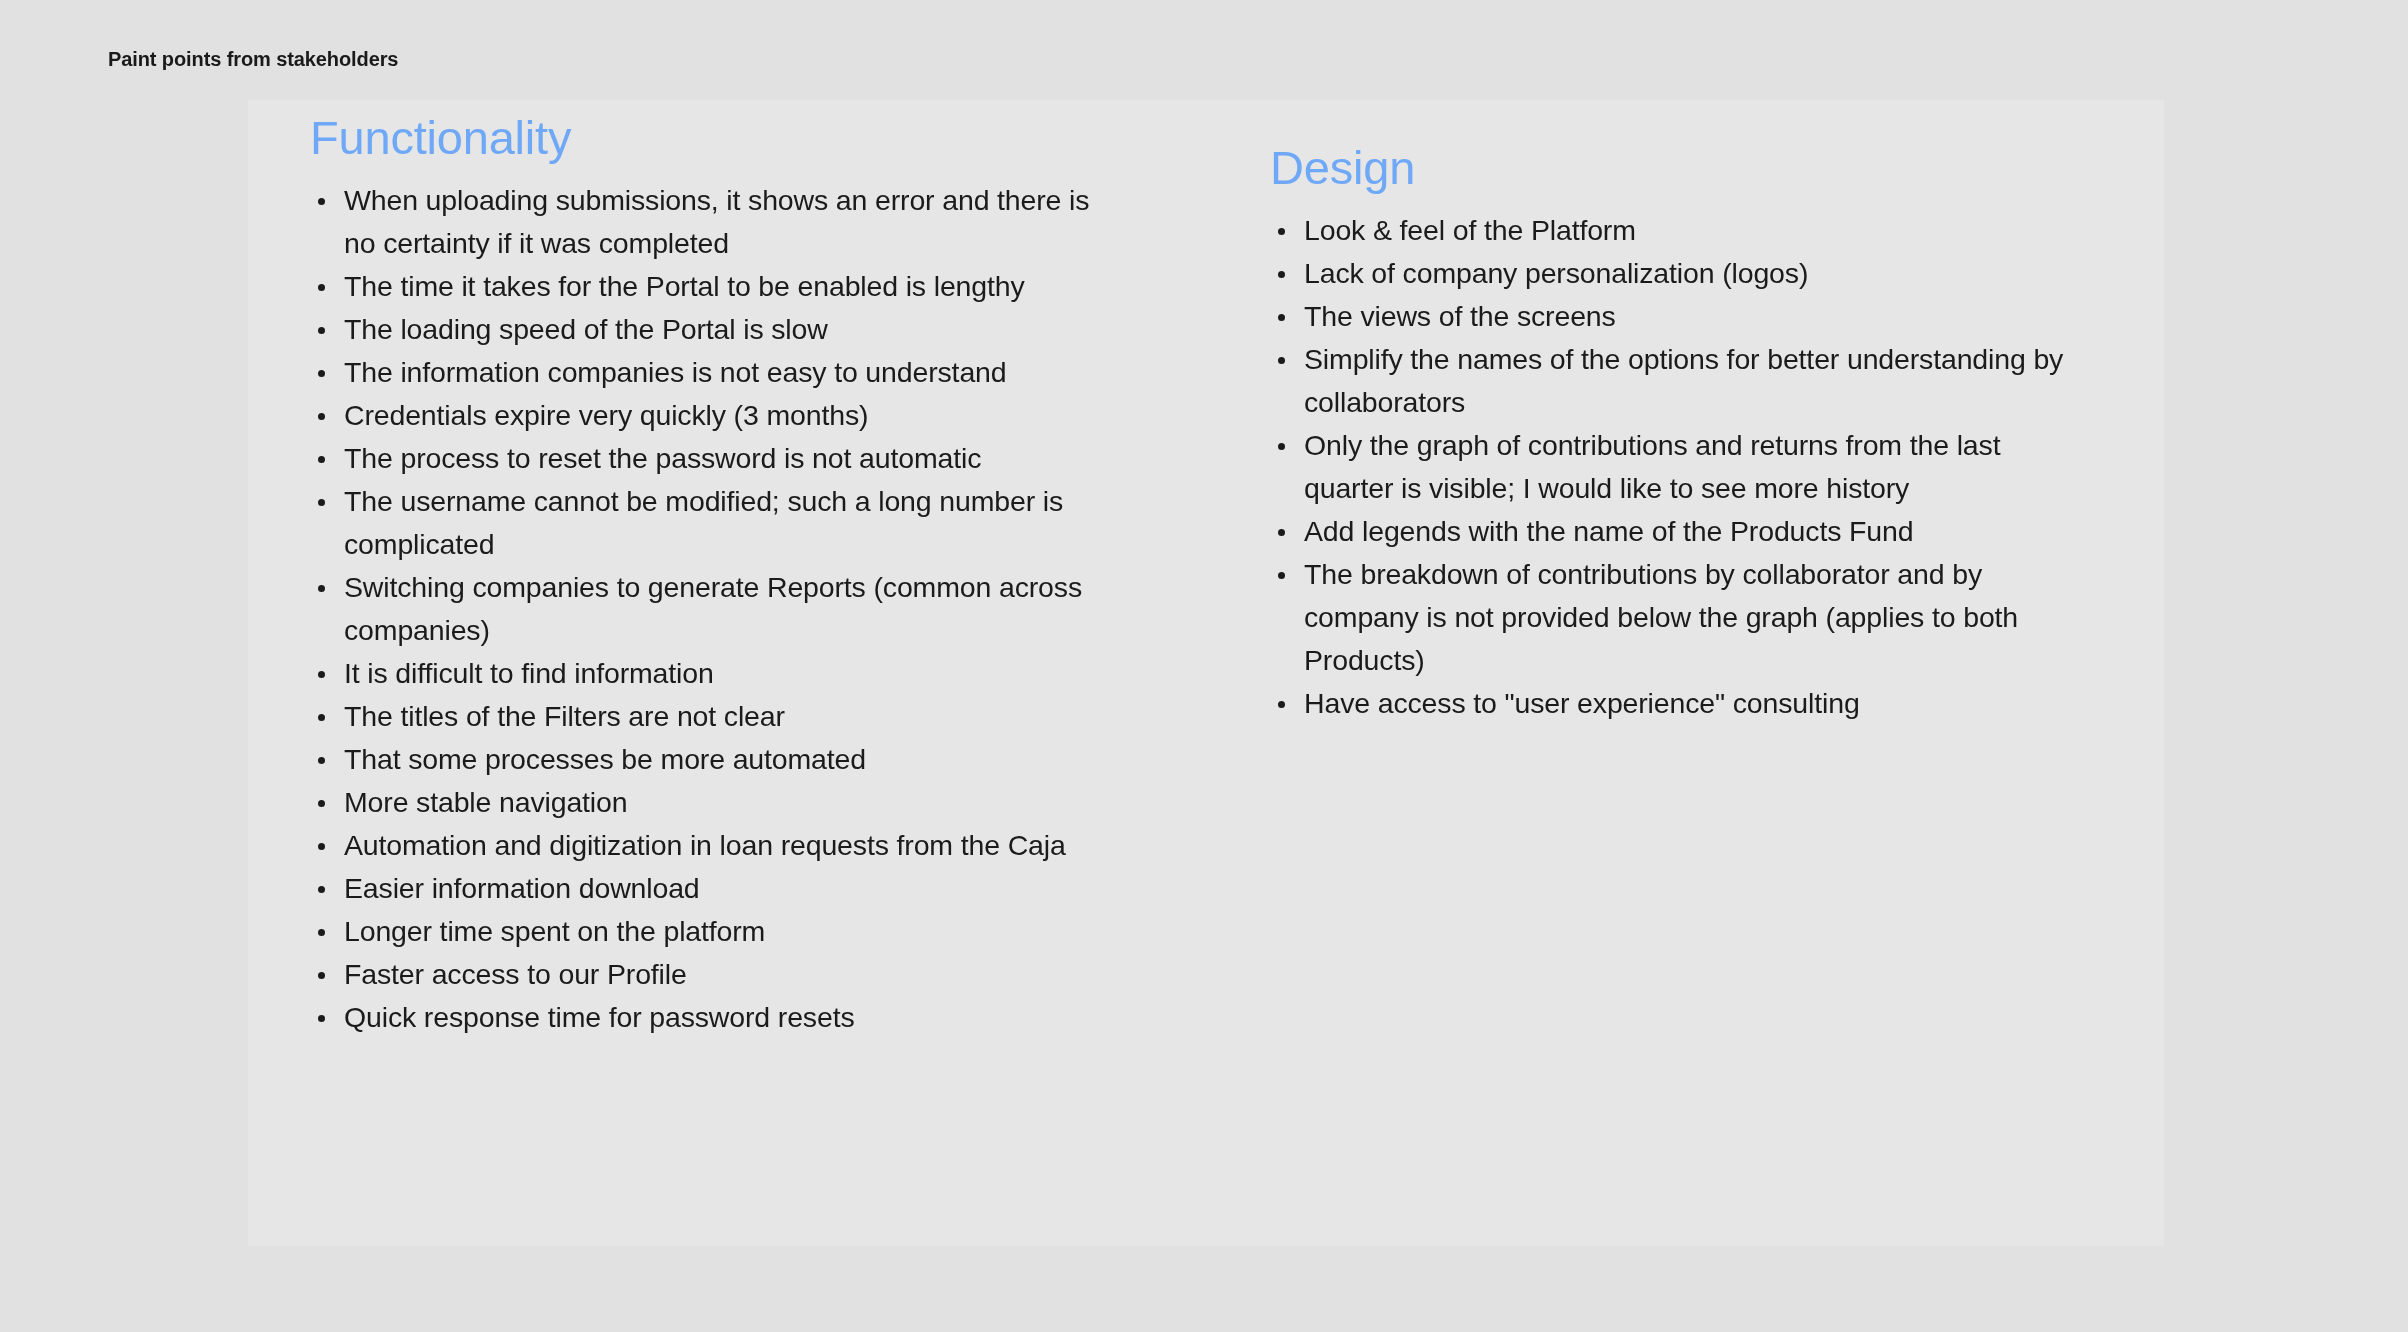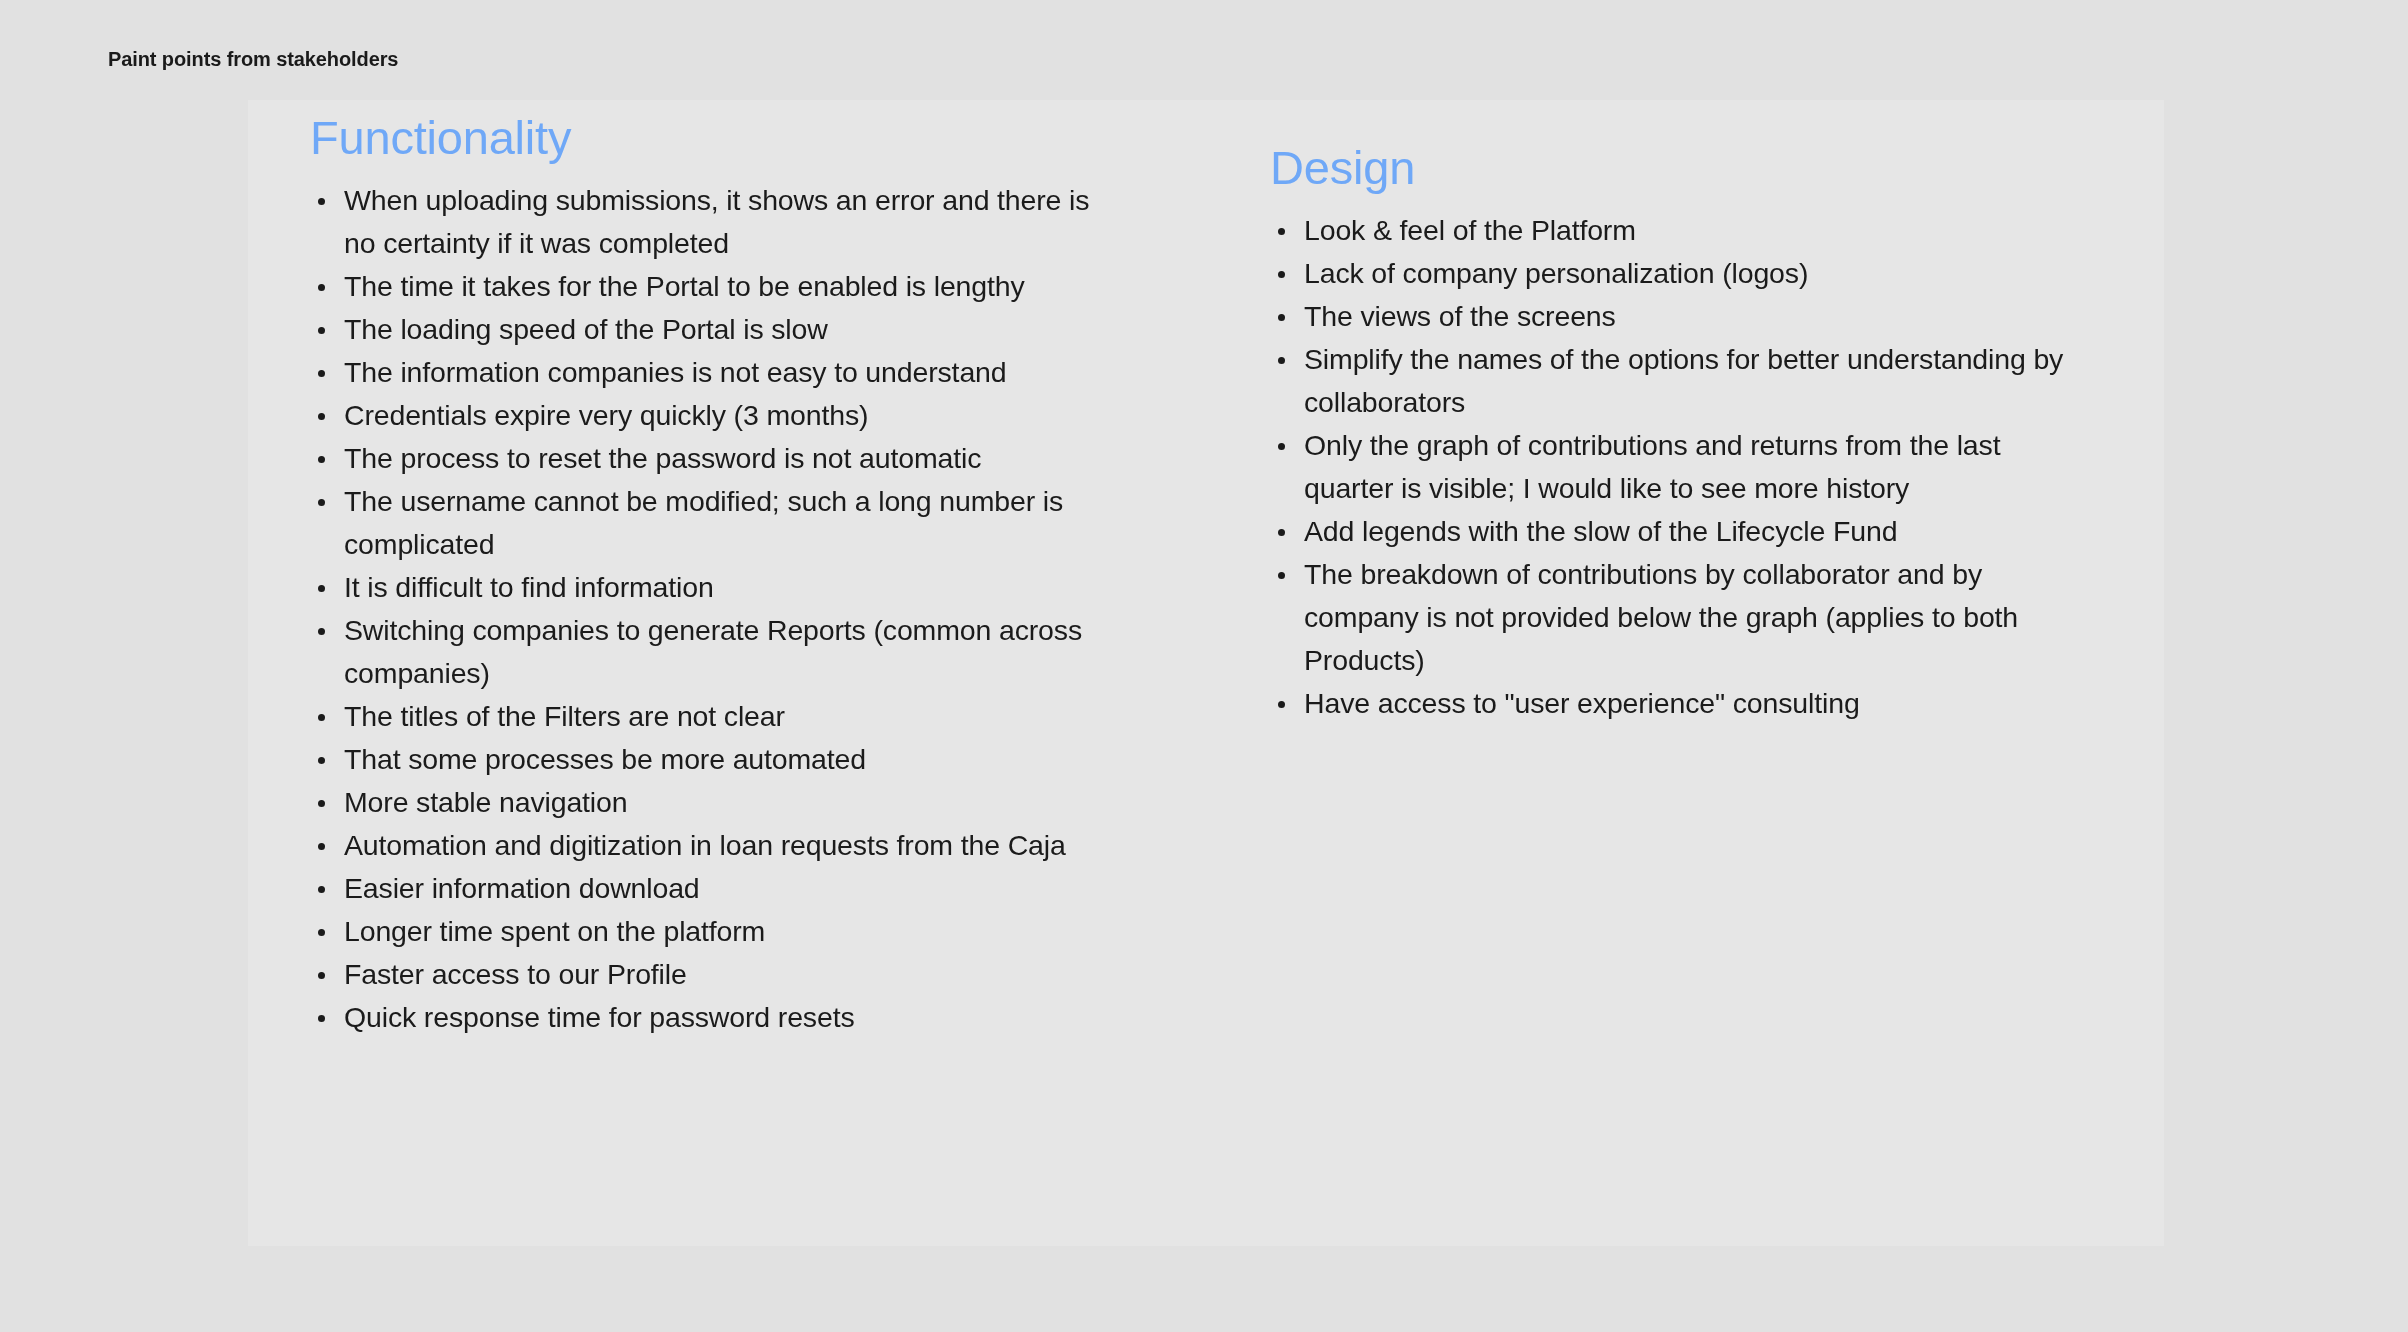--- a/index.html
+++ b/index.html
@@ -114,40 +114,40 @@
   <div class="column" id="column-functionality">
     <h2 class="column-heading">Functionality</h2>
     <ul class="bullet-list">
       <li class="bullet-item">When uploading submissions, it shows an error and there is no certainty if it was completed</li>
       <li class="bullet-item">The time it takes for the Portal to be enabled is lengthy</li>
       <li class="bullet-item">The loading speed of the Portal is slow</li>
       <li class="bullet-item">The information companies is not easy to understand</li>
       <li class="bullet-item">Credentials expire very quickly (3 months)</li>
       <li class="bullet-item">The process to reset the password is not automatic</li>
       <li class="bullet-item">The username cannot be modified; such a long number is complicated</li>
+      <li class="bullet-item">Switching companies to generate Reports (common across companies)</li>
       <li class="bullet-item">It is difficult to find information</li>
-      <li class="bullet-item">Switching companies to generate Reports (common across companies)</li>
       <li class="bullet-item">The titles of the Filters are not clear</li>
       <li class="bullet-item">That some processes be more automated</li>
       <li class="bullet-item">More stable navigation</li>
       <li class="bullet-item">Automation and digitization in loan requests from the Caja</li>
       <li class="bullet-item">Easier information download</li>
       <li class="bullet-item">Longer time spent on the platform</li>
       <li class="bullet-item">Faster access to our Profile</li>
       <li class="bullet-item">Quick response time for password resets</li>
     </ul>
   </div>
 
   <div class="column" id="column-design">
     <h2 class="column-heading">Design</h2>
     <ul class="bullet-list">
       <li class="bullet-item">Look &amp; feel of the Platform</li>
       <li class="bullet-item">Lack of company personalization (logos)</li>
       <li class="bullet-item">The views of the screens</li>
       <li class="bullet-item">Simplify the names of the options for better understanding by collaborators</li>
       <li class="bullet-item">Only the graph of contributions and returns from the last quarter is visible; I would like to see more history</li>
-      <li class="bullet-item">Add legends with the slow of the Lifecycle Fund</li>
+      <li class="bullet-item">Add legends with the name of the Products Fund</li>
       <li class="bullet-item">The breakdown of contributions by collaborator and by company is not provided below the graph (applies to both Products)</li>
       <li class="bullet-item">Have access to "user experience" consulting</li>
     </ul>
   </div>
 
 </div>
 
 </body></html>

